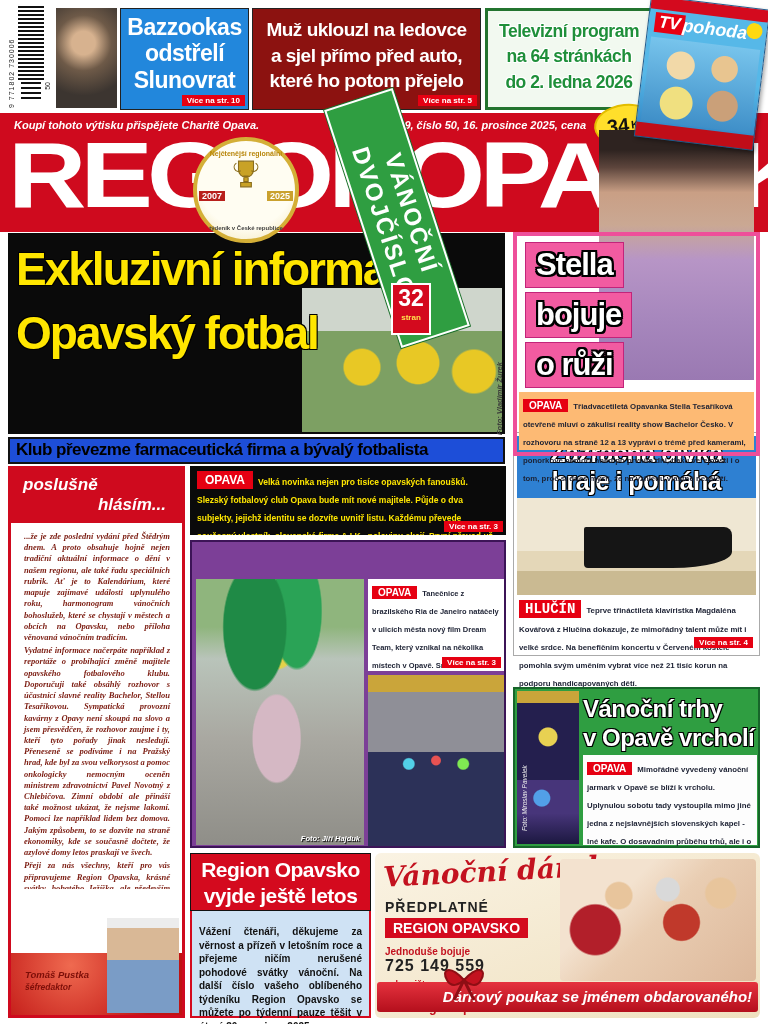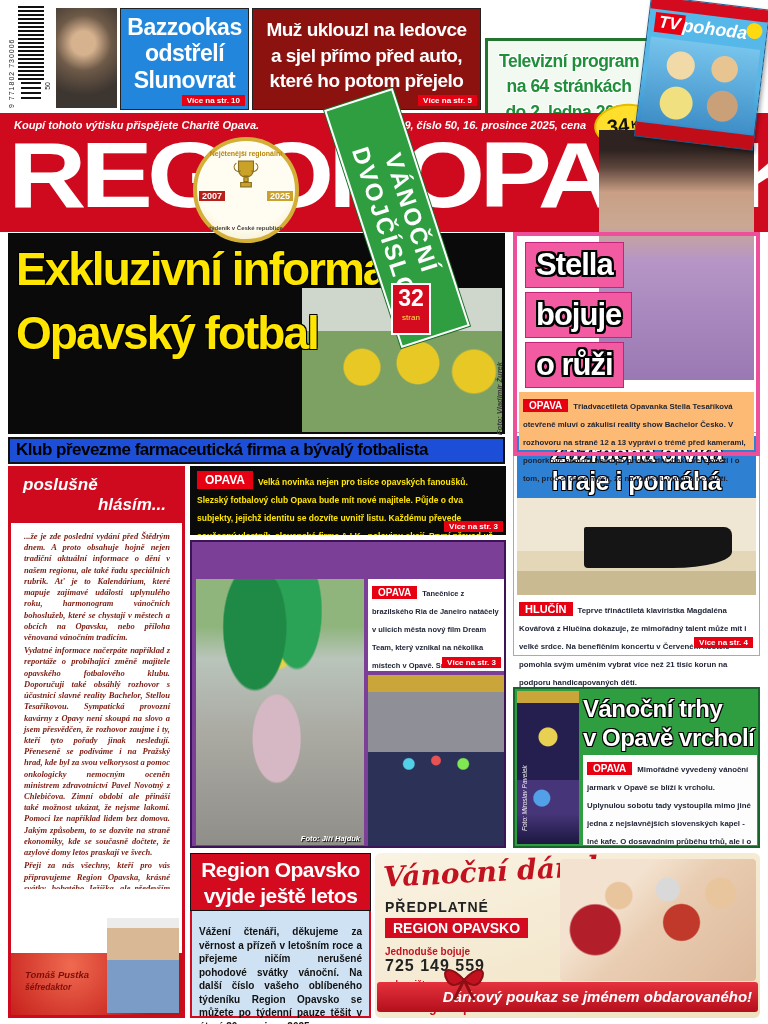--- a/index.html
+++ b/index.html
@@ -6,21 +6,21 @@
   html,body { background:#e8e8e8; }
   body { font-family:"Liberation Sans", sans-serif; }
   #page { position:relative; width:768px; height:1024px; background:#fff; overflow:hidden; margin:0 auto; }
   .abs { position:absolute; }
 
   
   .tag { display:inline-block; background:#e60012; color:#fff; font-weight:bold; font-size:10px; padding:1px 6px; margin-right:5px; }
   .more { position:absolute; background:#e60012; color:#fff; font-weight:bold; font-size:8px; padding:1px 5px; bottom:3px; right:3px; }
   .ol2 { text-shadow:-2px -2px 0 #000,2px -2px 0 #000,-2px 2px 0 #000,2px 2px 0 #000,0 2px 0 #000,2px 0 0 #000,0 -2px 0 #000,-2px 0 0 #000; }
   .ol1 { text-shadow:-1px -1px 0 #000,1px -1px 0 #000,-1px 1px 0 #000,1px 1px 0 #000; }
-  .olw { text-shadow:-1px -1px 0 #fff,1px -1px 0 #fff,-1px 1px 0 #fff,1px 1px 0 #fff;margin-top:30px; }
+  .olw { text-shadow:-1px -1px 0 #fff,1px -1px 0 #fff,-1px 1px 0 #fff,1px 1px 0 #fff; }
   .story-text { font-weight:bold; font-size:7.8px; line-height:1.25; color:#1c2133; text-align:justify; }
   .vert { writing-mode:vertical-rl; transform:rotate(180deg); }
 
   
   .barcode-wrap { left:8px; top:6px; width:48px; height:102px; display:flex; }
   .barcode-num { font-size:7px; color:#222; letter-spacing:1px; }
   .barcode-bars { width:26px; height:76px; margin-left:3px;
     background:repeating-linear-gradient(180deg,#111 0 2px,#fff 2px 4px); }
   .barcode-sub { position:absolute; left:21px; top:82px; width:20px; height:20px;
     background:repeating-linear-gradient(180deg,#111 0 2px,#fff 2px 5px); }
@@ -69,21 +69,21 @@
   .badge-year-r { right:2px; background:#caa12e; }
   .badge-bottom { position:absolute; left:0; right:0; bottom:8px; font-size:6px; font-weight:bold; color:#444; }
 
   
   .ribbon { left:272px; top:182px; width:250px; height:72px; background:#2f9e41; border:2px solid #fff;
     transform:rotate(72deg); z-index:8; display:flex; flex-direction:column; align-items:center; justify-content:center;
     box-shadow:0 0 0 1px #1c6e2b; }
   .ribbon span { color:#fff; font-weight:bold; font-size:24px; letter-spacing:2px; line-height:1.2; }
   .pages-badge { left:391px; top:283px; width:40px; height:52px; background:#d40a1e; border:2px solid #fff; z-index:9; text-align:center; }
   .pages-num { display:block; color:#fff; font-weight:bold; font-size:23px; line-height:1.2; }
-  .pages-label { display:block; color:#ffe14d; font-weight:normal; font-size:8px; }
+  .pages-label { display:block; color:#ffe14d; font-weight:bold; font-size:8px; }
 
   
   .main-box { left:8px; top:233px; width:497px; height:201px; background:#0a0a0a; }
   .football-photo { position:absolute; left:294px; top:55px; width:200px; height:144px;
     background:radial-gradient(circle at 30% 55%, #e8c825 0 11%, transparent 12%),
       radial-gradient(circle at 58% 52%, #e8c825 0 15%, transparent 16%),
       radial-gradient(circle at 86% 58%, #e8c825 0 11%, transparent 12%),
       linear-gradient(180deg,#cfd6cc 0 30%, #7da063 30% 100%); }
   .main-headline { position:relative; z-index:2; padding:4px 0 0 8px; }
   .main-headline span { display:block; color:#ffe600; font-weight:bold; font-size:46px; letter-spacing:-2px; line-height:1.4; }
@@ -168,21 +168,21 @@
   .stella-text { position:absolute; left:2px; right:2px; bottom:2px; height:58px; background:#fdba74; padding:3px 4px; }
   .stella-text .story-text { font-size:7.8px; }
 
   .girl-box { left:513px; top:432px; width:247px; height:224px; background:#fff; border:1px solid #aaa; padding:3px; }
   .girl-head { height:62px; background:#2e80d2; text-align:center; padding-top:4px; }
   .girl-head span { display:block; color:#fff; font-weight:bold; font-size:25px; letter-spacing:-0.5px; line-height:1.1; }
   .piano-photo { height:97px; position:relative;
     background:linear-gradient(180deg,#efe7d3 0 55%, #e4d7b8 55% 75%, #caba92 75% 100%); }
   .piano-shape { position:absolute; left:28%; top:30%; width:62%; height:42%; background:#151515; border-radius:2px 8px 40% 4px; }
   .girl-text { position:relative; padding:4px 2px 0 2px; height:56px; }
-  .girl-text .tag { font-size:11px; }
+  .girl-text .tag { font-size:14px;font-family:Liberation Mono, monospace; }
 
   .market-box { left:513px; top:687px; width:247px; height:161px; background:#2f9e41; border:2px solid #17652a; }
   .market-photo { position:absolute; left:2px; top:2px; width:62px; height:153px;
     background:radial-gradient(circle at 50% 30%, #e8d152 0 8%, transparent 9%),
       radial-gradient(circle at 40% 70%, #52a0e8 0 7%, transparent 8%),
       linear-gradient(180deg,#caa53a 0 8%, #241f4e 8% 58%, #47357a 58% 80%, #1c1840 100%); }
   .market-credit { position:absolute; left:4px; top:30px; height:110px; color:#eee; font-size:6.5px; font-style:italic; }
   .market-head { position:absolute; left:68px; top:6px; width:174px; text-align:left; }
   .market-head span { display:block; color:#fff; font-weight:bold; font-size:24px; letter-spacing:-0.5px; line-height:1.2; }
   .market-text { position:absolute; left:68px; top:66px; width:174px; height:90px; background:#fdfdfd; padding:3px 4px; }

